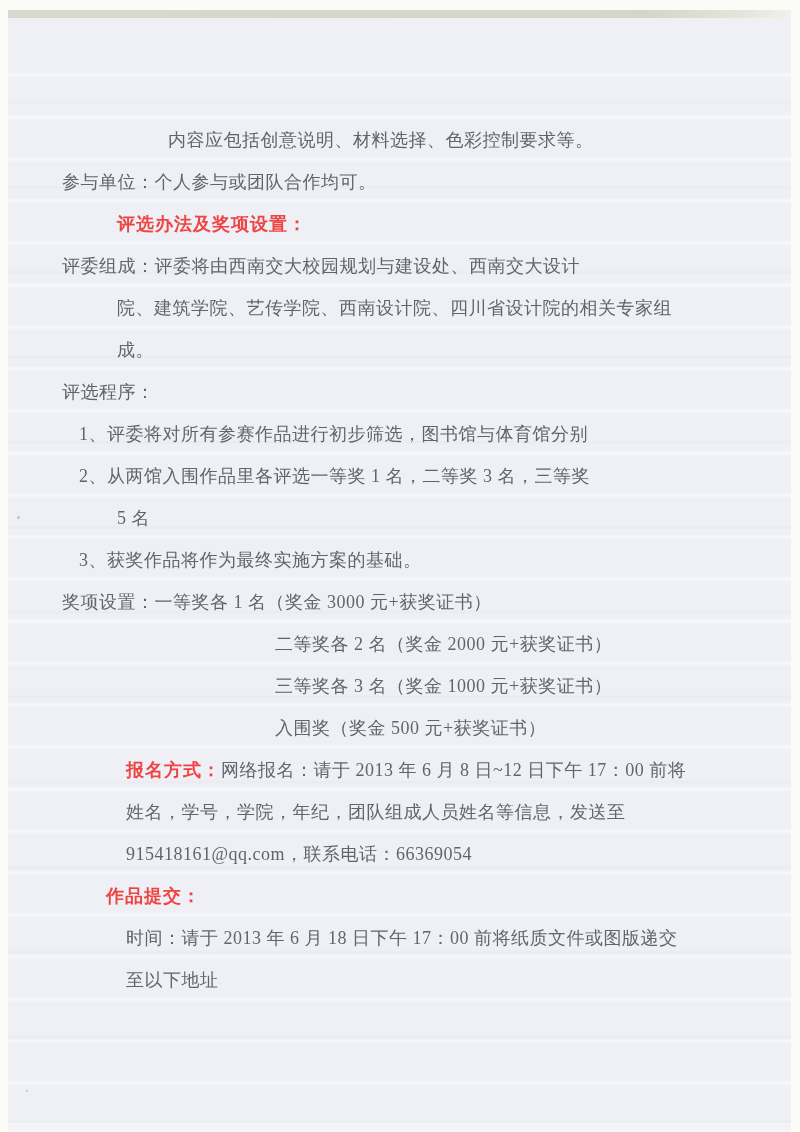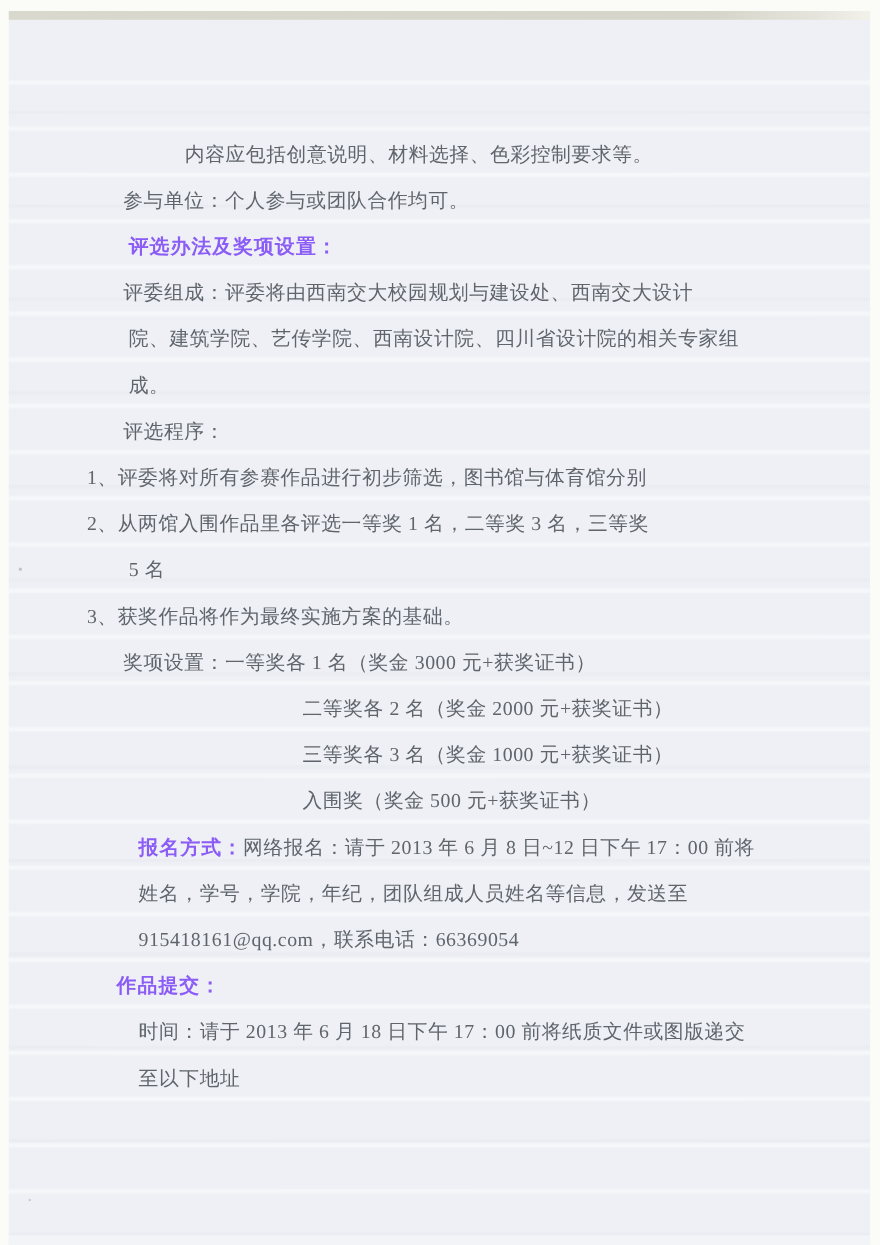--- a/index.html
+++ b/index.html
@@ -56,25 +56,25 @@
     height: 42px;
     line-height: 42px;
     font-size: 18px;
     color: #60656d;
     white-space: pre;
     letter-spacing: 0.5px;
   }
   .h, .line .h {
     font-family: "Liberation Sans", "DejaVu Sans", sans-serif;
     font-weight: 700;
-    color: #8b5cf6;
+    color: #ef4444;
     letter-spacing: 1px;
   }
   .i0    { padding-left: 117px; }
-  .i1    { padding-left: 112px; }
+  .i1    { padding-left: 62px; }
   .i2    { padding-left: 168px; }
   .inum  { padding-left: 79px; }
   .iaward{ padding-left: 253px; margin-left: 22px; }
   .ibody { padding-left: 126px; }
   .i1b   { padding-left: 106px; }
 </style>
 </head>
 <body>
 
 <div class="sheet"></div>

